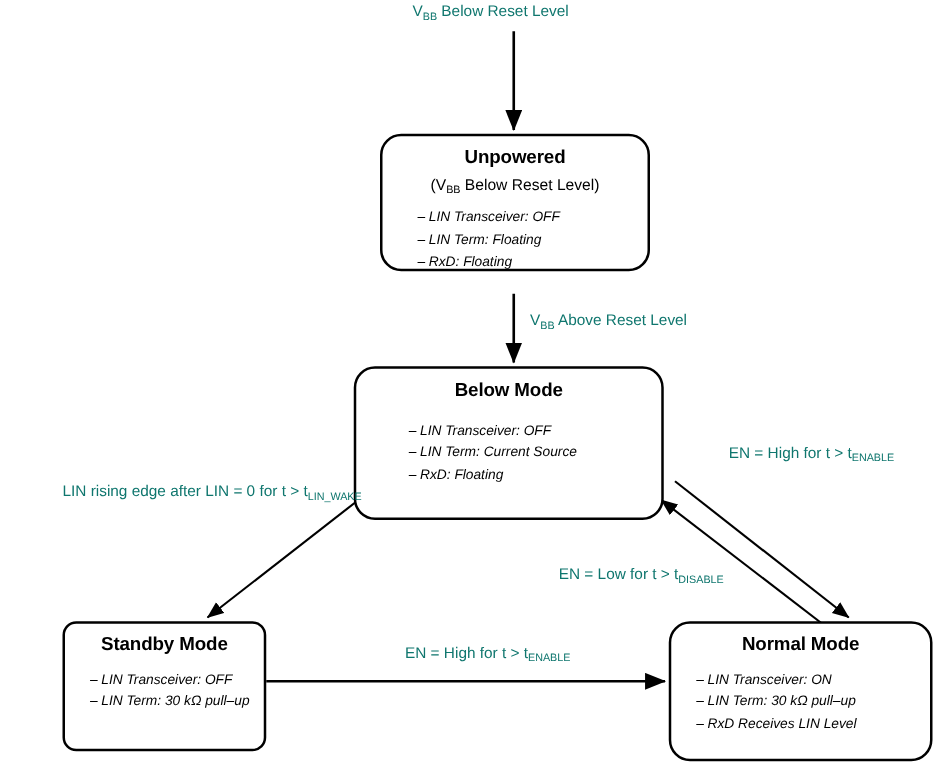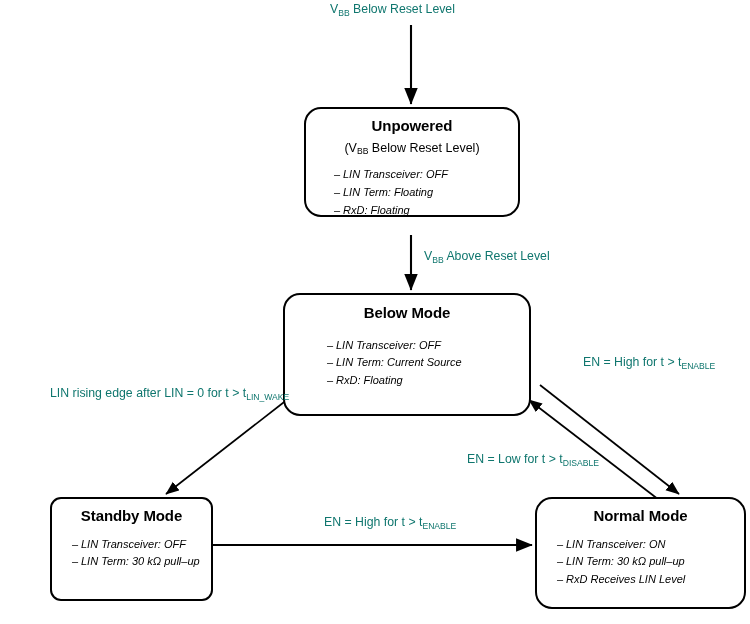--- a/index.html
+++ b/index.html
@@ -85,21 +85,21 @@
   #node-standby .node-bullets { margin-left: 20px; margin-top: 11px; }
 
   #node-normal { left: 535px; top: 497px; width: 211px; height: 112px; padding-top: 9px; }
   #node-normal .node-bullets { margin-left: 20px; margin-top: 11px; }
 
   
   #label-vbb-below { left: 330px; top: 2px; }
   #label-vbb-above { left: 424px; top: 249px; }
   #label-lin-wake  { left: 10px;  top: 386px; margin-left: 40px; }
   #label-en-high-up { left: 583px; top: 355px; }
-  #label-en-low-down { left: 467px; top: 452px; }
+  #label-en-low-down { left: 447px; top: 452px; }
   #label-en-high-across { left: 324px; top: 515px; }
 </style>
 </head>
 <body>
 
 <div id="diagram-root">
 
   <svg id="edge-layer" viewBox="0 0 750 624" width="750" height="624" xmlns="http://www.w3.org/2000/svg">
     <defs>
       <marker id="arrowhead" markerWidth="9" markerHeight="9" refX="7.6" refY="3.2" orient="auto" markerUnits="strokeWidth">

